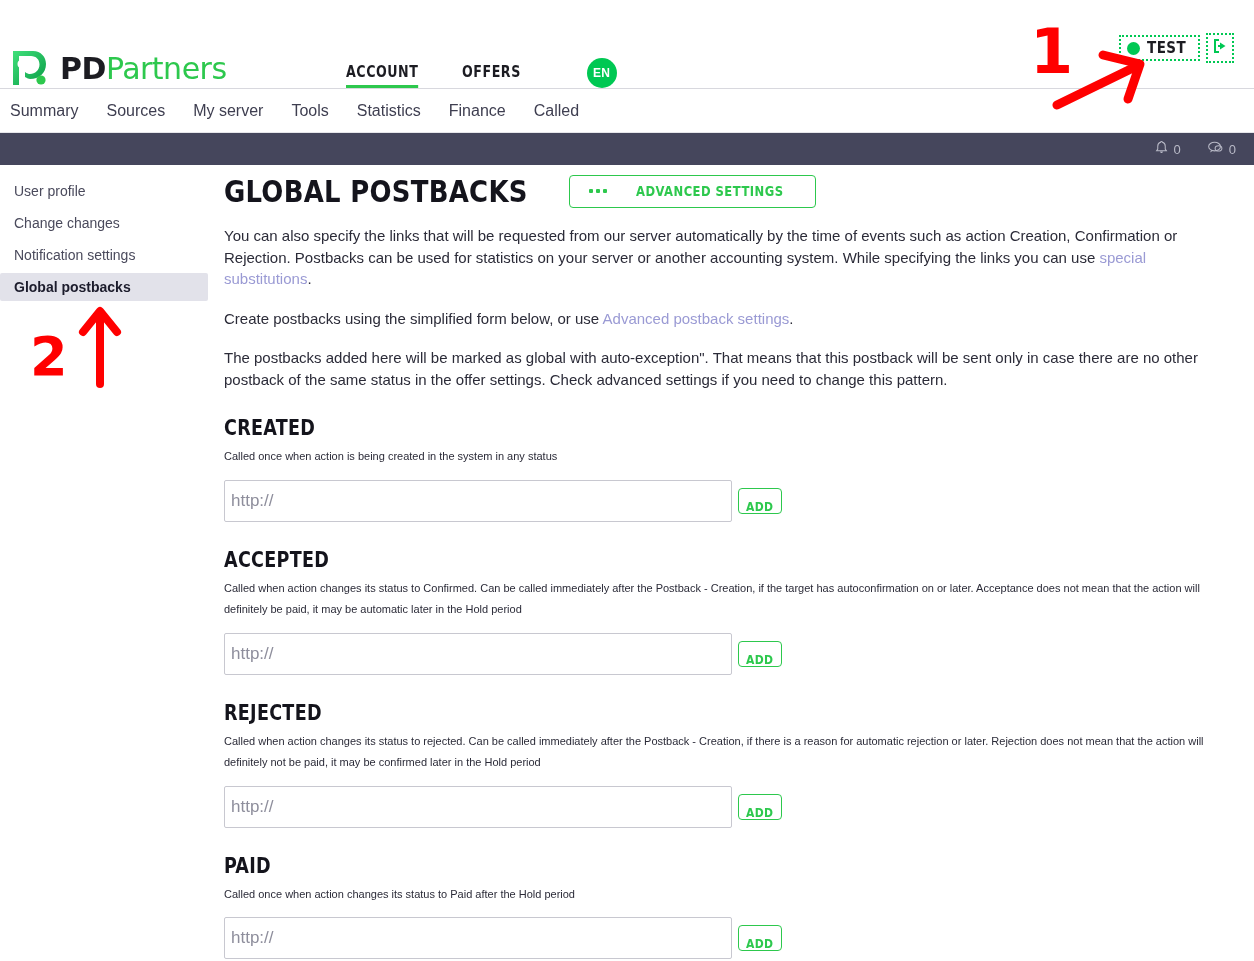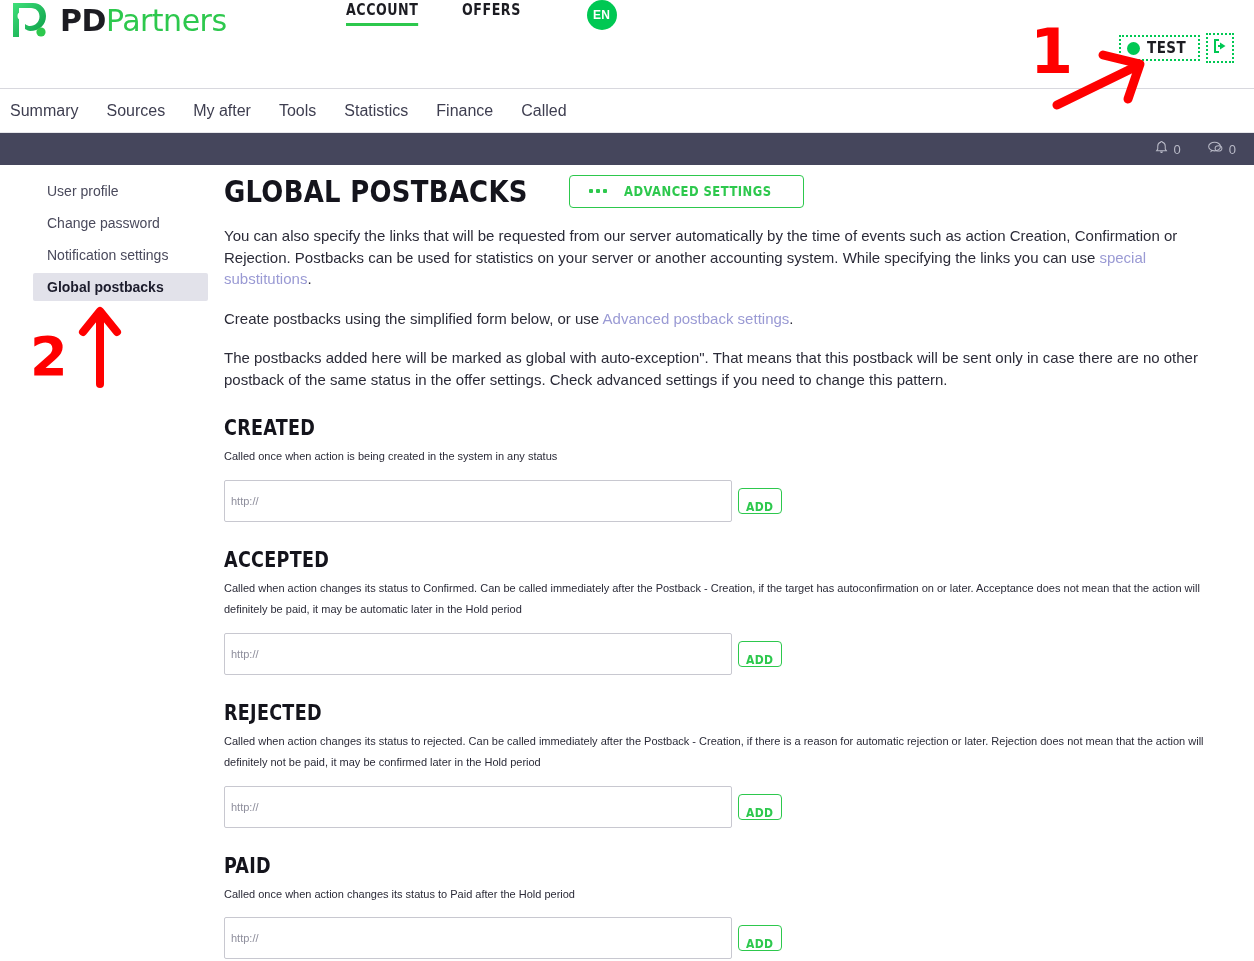--- a/index.html
+++ b/index.html
@@ -12,21 +12,21 @@
   }
   .page { position: relative; width: 1254px; height: 961px; background:#fff; }
 
   
   .header {
     position: relative;
     height: 89px;
     background: #ffffff;
     border-bottom: 1px solid #d8d8de;
     display: flex;
-    align-items: flex-start;
+    align-items: flex-end;
   }
   .logo-wrap {
     display: flex; align-items: center; gap: 10px;
     margin-left: 10px;
   }
   .logo-mark { width: 40px; height: 40px; display:block; }
   .logo-text {
     font-family: "DejaVu Sans", sans-serif;
     font-size: 30px;
     letter-spacing: -0.5px;
@@ -115,21 +115,21 @@
     gap: 26px;
   }
   .dark-item {
     display: flex; align-items: center; gap: 5px;
     color: #b9bac7; font-size: 13px;
     cursor: pointer;
   }
 
   
   .body-wrap { display: flex; align-items: flex-start; }
-  .sidebar { width: 208px; padding-top: 12px; flex: 0 0 208px; position: relative; padding-left: 33px; }
+  .sidebar { width: 208px; padding-top: 12px; flex: 0 0 208px; position: relative; }
   .side-item {
     font-size: 14px;
     color: #4a4a5c;
     padding: 6px 0 6px 14px;
     margin-bottom: 4px;
     cursor: pointer;
     font-family: "Liberation Sans", sans-serif;
   }
   .side-item.active {
     background: #e2e2ea;
@@ -150,21 +150,21 @@
     color: #14141c;
     text-transform: uppercase;
     transform: scaleX(0.93);
     transform-origin: left center;
   }
   .adv-btn {
     border: 1px solid #2dc84d;
     border-radius: 4px;
     background: #fff;
     height: 33px;
-    display: flex; align-items: center; gap: 17px;
+    display: flex; align-items: center; gap: 29px;
     padding: 0 19px;
     cursor: pointer;
   }
   .adv-dots { display:flex; gap:3px; }
   .adv-dots i { width:4px; height:4px; background:#2dc84d; border-radius:1px; display:block; }
   .adv-btn-label {
     font-family: "DejaVu Sans Condensed", "Liberation Sans Narrow", "Liberation Sans", sans-serif;
     font-size: 14px; font-weight: 700; color: #2dc84d;
     letter-spacing: 0.5px; text-transform: uppercase;
     transform: scaleX(0.92); transform-origin:left center;
@@ -191,21 +191,21 @@
     margin: 0 0 12px 0;
     font-size: 11px; line-height: 21.5px; color: #2b2b38;
     max-width: 998px;
   }
   .input-row { display: flex; align-items: center; gap: 6px; margin-bottom: 4px; }
   .pb-input {
     width: 508px; height: 42px;
     border: 1px solid #c8c8d0;
     border-radius: 2px;
     padding: 0 6px;
-    font-size: 11px;
+    font-size: 17px;
     color: #2b2b38;
     font-family: "Liberation Sans", sans-serif;
     background: #fff;
     outline: none;
   }
   .pb-input::placeholder { color: #8e8e9c; }
   .add-btn {
     border: 1px solid #2dc84d;
     border-radius: 4px;
     background: #fff;
@@ -277,21 +277,21 @@
             <rect x="8" y="9" width="5" height="2" fill="#00c853"></rect>
           </svg>
         </span>
       </div>
     </div>
   </div>
 
   <div class="mainnav">
     <a>Summary</a>
     <a>Sources</a>
-    <a>My after</a>
+    <a>My server</a>
     <a>Tools</a>
     <a>Statistics</a>
     <a>Finance</a>
     <a>Called</a>
   </div>
 
   <div class="darkbar">
     <div class="dark-item">
       <span>
         <svg width="15" height="15" viewBox="0 0 16 16" xmlns="http://www.w3.org/2000/svg">
@@ -310,21 +310,21 @@
         </svg>
       </span>
       <span>0</span>
     </div>
   </div>
 
   <div class="body-wrap">
 
     <div class="sidebar">
       <div class="side-item">User profile</div>
-      <div class="side-item">Change password</div>
+      <div class="side-item">Change changes</div>
       <div class="side-item">Notification settings</div>
       <div class="side-item active">Global postbacks</div>
     </div>
 
     <div class="content">
 
       <div class="title-row">
         <h1 class="page-title">GLOBAL POSTBACKS</h1>
         <div class="adv-btn">
           <span class="adv-dots">

